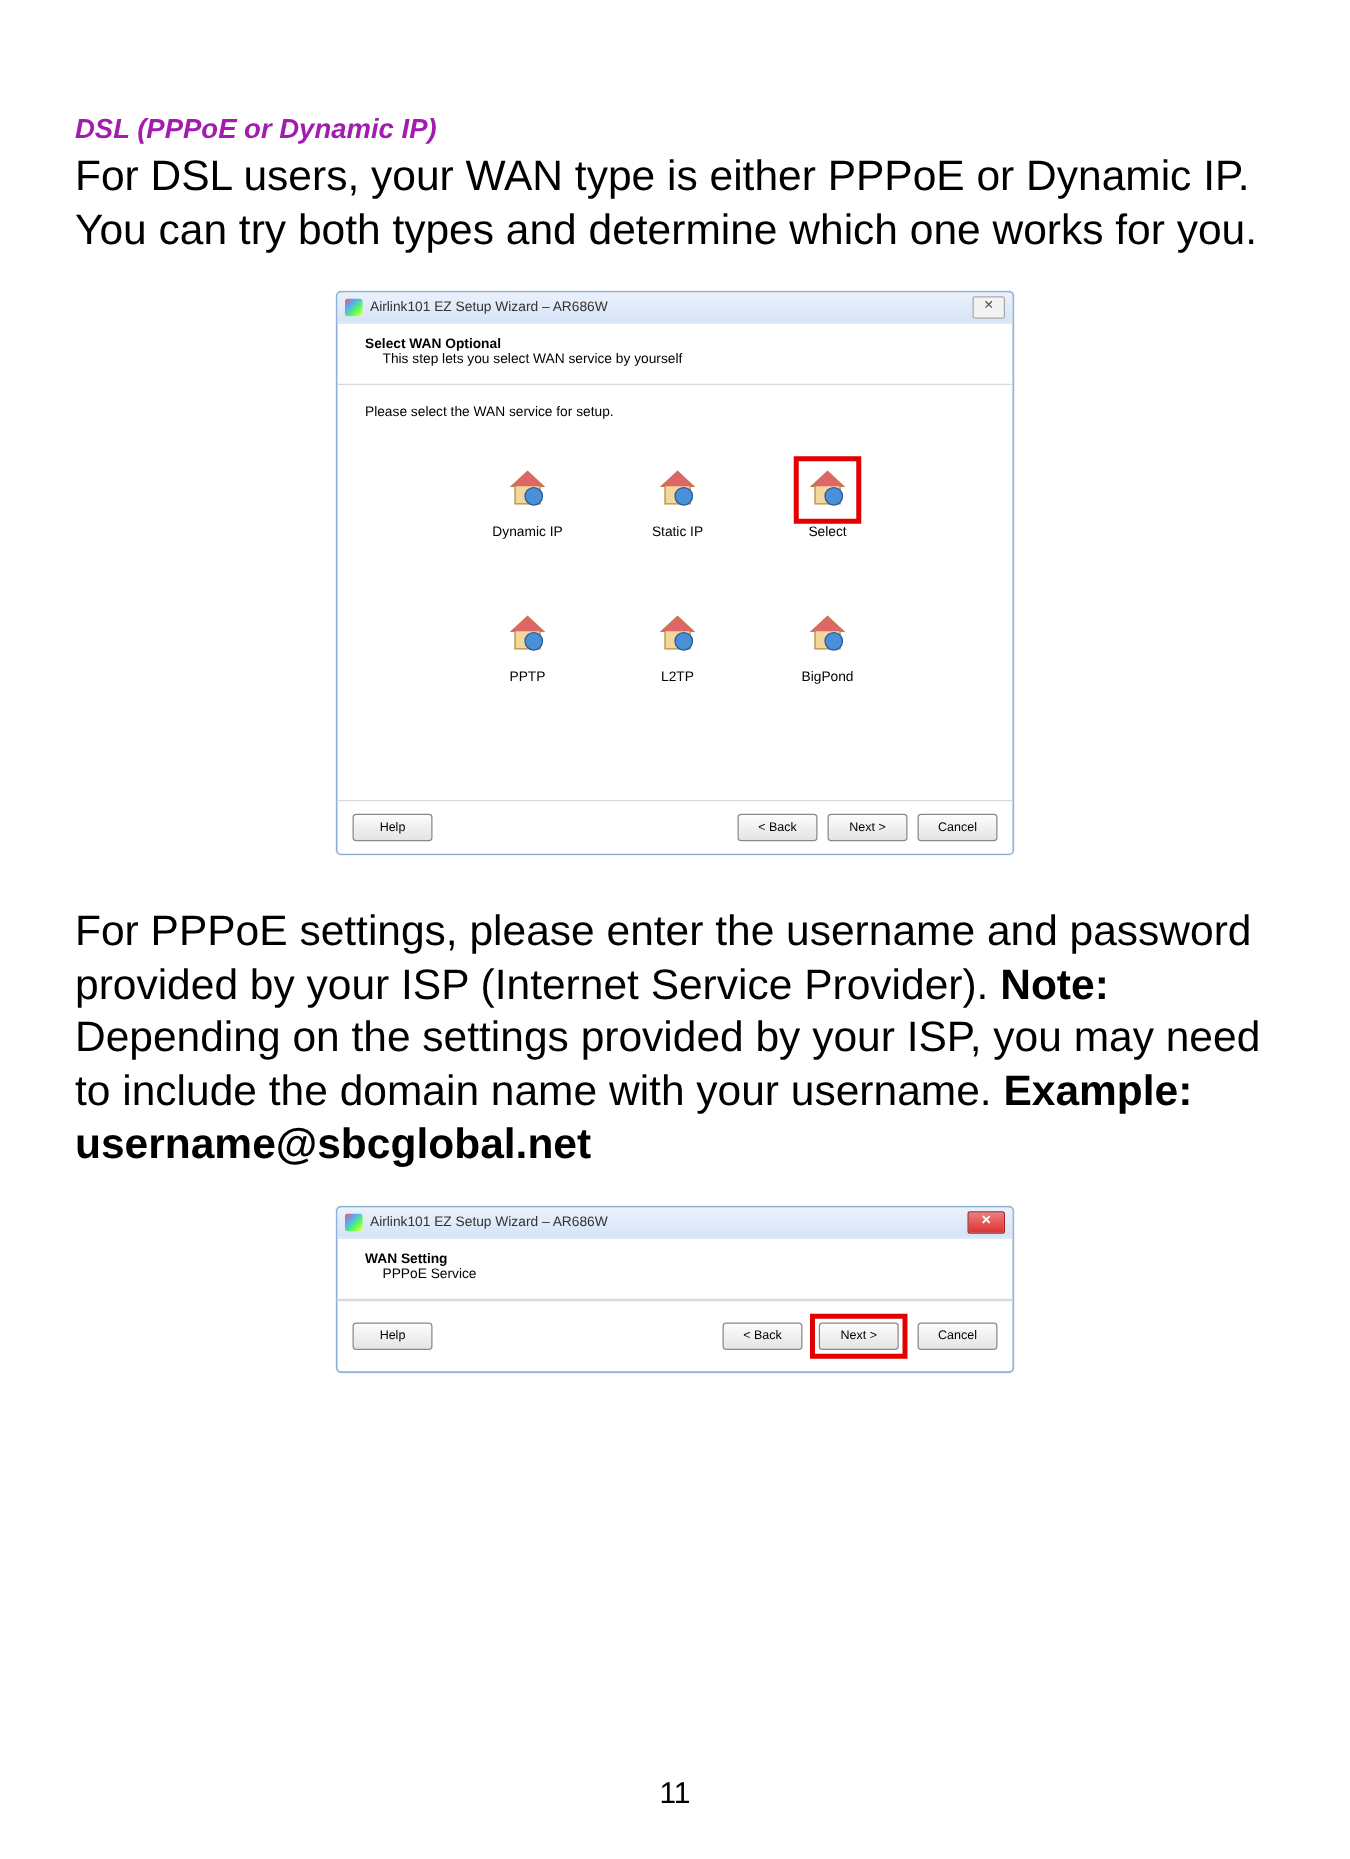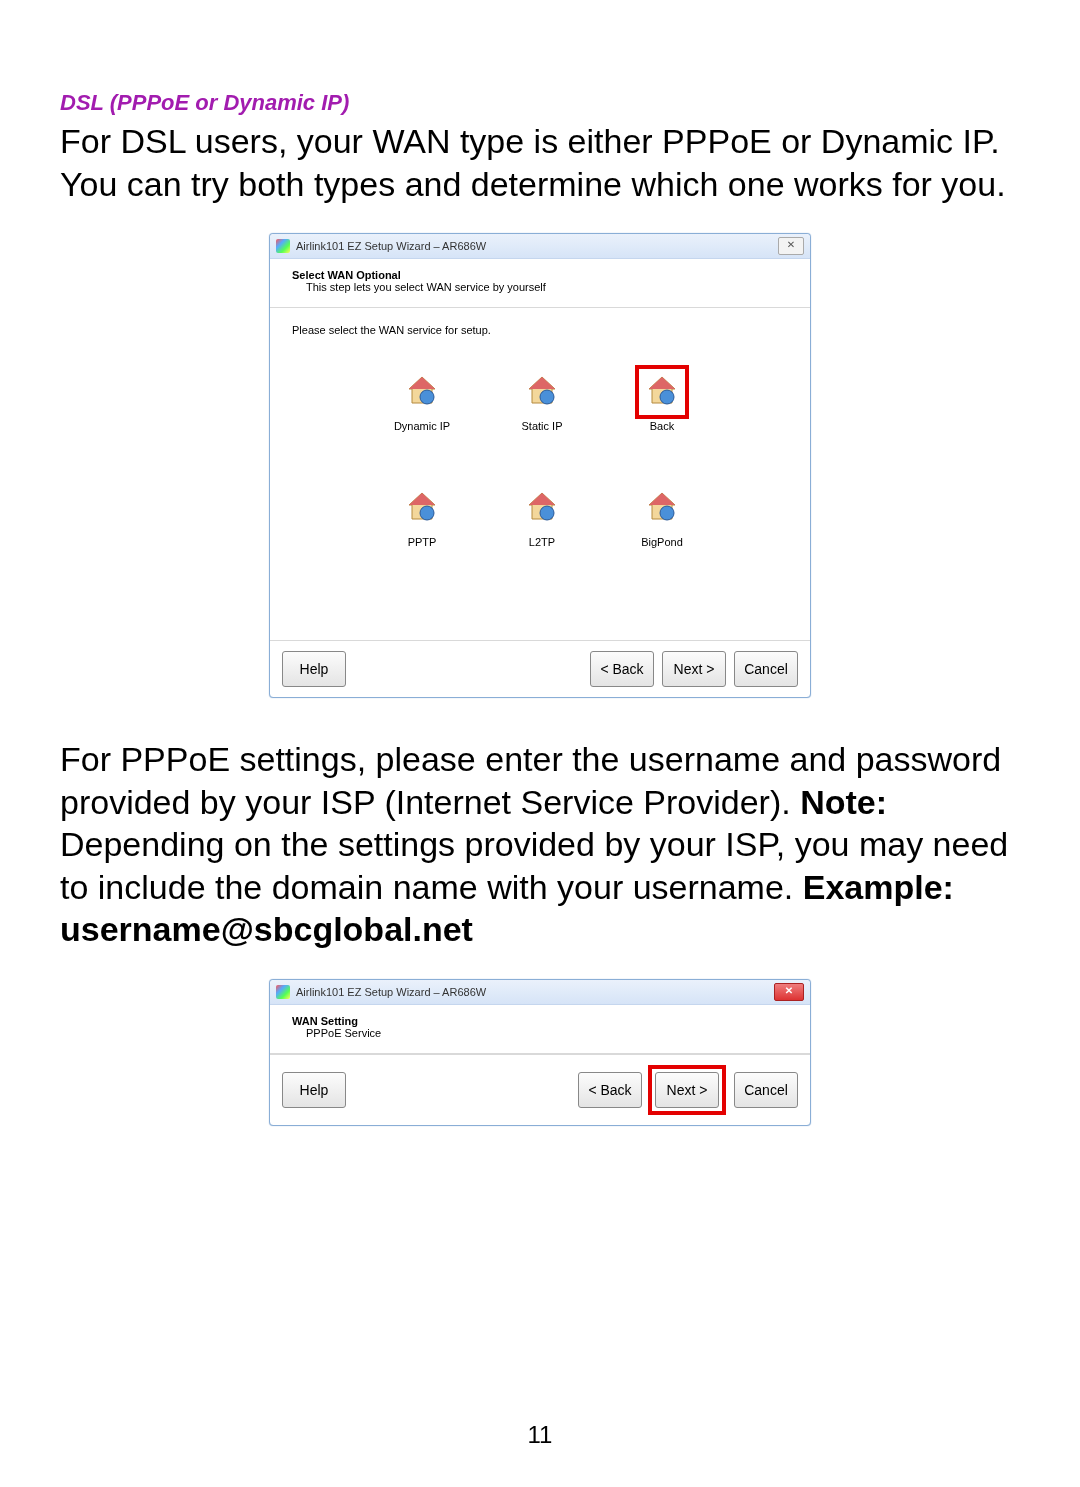--- a/index.html
+++ b/index.html
@@ -143,23 +143,23 @@
   .form-row .suffix { margin-left: 10px; }
   .wiz-footer {
     border-top: 1px solid #d9d9d9;
     padding: 10px 12px;
     display: flex;
     align-items: center;
   }
   .wiz-footer .spacer { flex: 1; }
   .wiz-footer button {
     min-width: 64px;
-    height: 36px;
+    height: 22px;
     margin-left: 8px;
-    font-size: 14px;
+    font-size: 10px;
     border: 1px solid #888;
     border-radius: 3px;
     background: linear-gradient(#fcfcfc,#e4e4e4);
     cursor: pointer;
   }
   .wiz-footer button.help-btn { margin-left: 0; }
   .wiz-footer .highlight-wrap {
     display: inline-block;
     padding: 3px;
     margin-left: 6px;
@@ -217,21 +217,21 @@
           <div>Static IP</div>
         </div>
         <div class="wan-item highlight">
           <div class="icon-wrap">
             <svg width="34" height="34" viewBox="0 0 34 34">
               <polygon points="17,2 30,14 27,14 27,28 7,28 7,14 4,14" fill="#f3d79b" stroke="#b58a3f"></polygon>
               <polygon points="17,2 30,14 4,14" fill="#d66"></polygon>
               <circle cx="22" cy="22" r="7" fill="#4a90d9" stroke="#2a5a99"></circle>
             </svg>
           </div>
-          <div>Back</div>
+          <div>Select</div>
         </div>
         <div class="wan-item">
           <div class="icon-wrap">
             <svg width="34" height="34" viewBox="0 0 34 34">
               <polygon points="17,2 30,14 27,14 27,28 7,28 7,14 4,14" fill="#f3d79b" stroke="#b58a3f"></polygon>
               <polygon points="17,2 30,14 4,14" fill="#d66"></polygon>
               <circle cx="22" cy="22" r="7" fill="#4a90d9" stroke="#2a5a99"></circle>
             </svg>
           </div>
           <div>PPTP</div>

